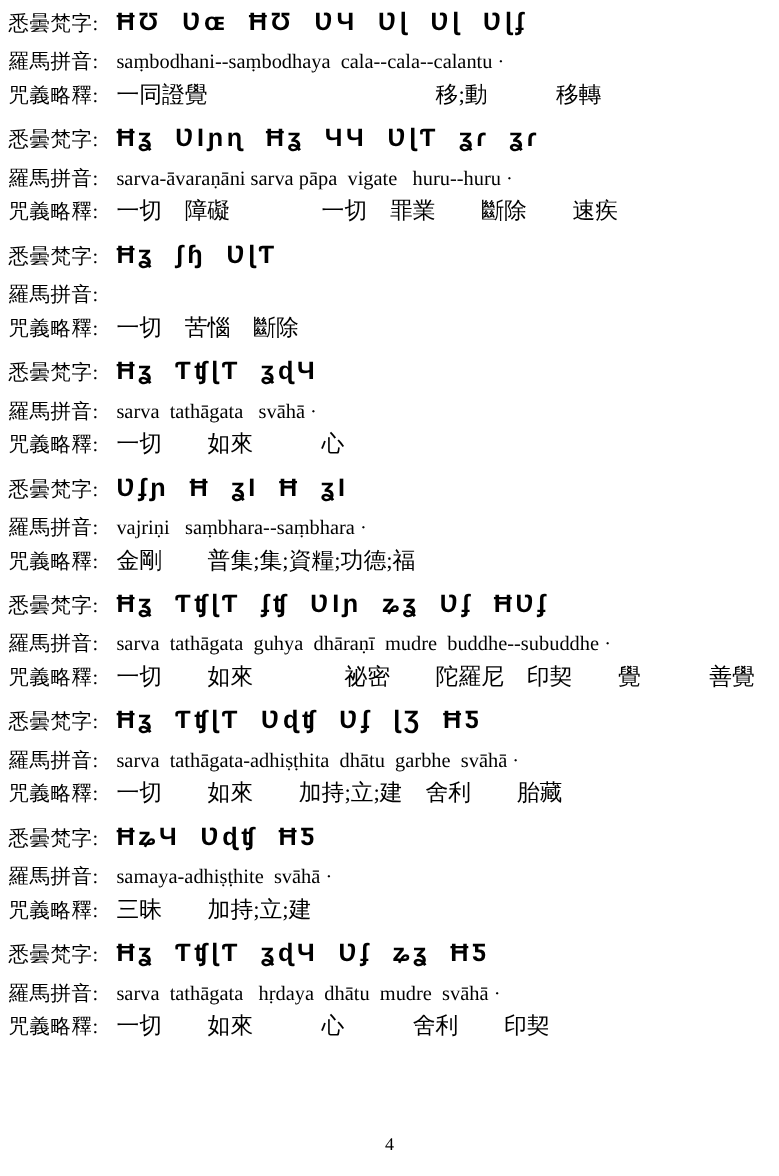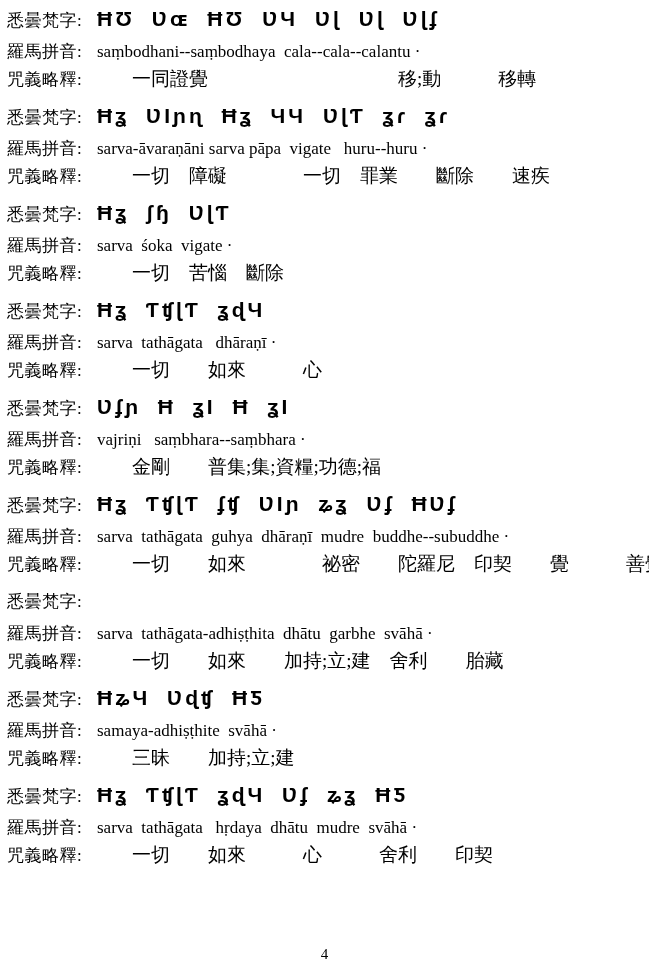--- a/index.html
+++ b/index.html
@@ -5,21 +5,21 @@
   html,body{margin:0;padding:0;background:#ffffff;}
   .page{
     width:649px;height:980px;position:relative;background:#fff;color:#000;
     font-family:"Liberation Serif","DejaVu Serif",serif;
     padding:8px 0 0 7px;box-sizing:border-box;overflow:hidden;
   }
   .block{height:97px;}
   .row{display:flex;align-items:baseline;white-space:pre;}
   .row-siddham{height:32px;}
   .row-roman{height:28px;}
-  .row-gloss{height:37px;gap:35px;}
+  .row-gloss{height:37px;}
   .label{
     flex:0 0 90px;width:90px;font-size:17px;letter-spacing:0.5px;
     font-family:"Liberation Serif","DejaVu Serif",serif;
   }
   .siddham{
     font-family:Liberation Sans, sans-serif;
     font-weight:bold;font-size:21px;letter-spacing:3px;word-spacing:8px;
     line-height:1;
   }
   .roman{font-size:17px;line-height:1;}
@@ -64,36 +64,35 @@
     </div>
   </div>
 
   <div class="block">
     <div class="row row-siddham">
       <span class="label">悉曇梵字:</span>
       <span class="siddham">Ħʓ ʃɧ ƲɭƬ</span>
     </div>
     <div class="row row-roman">
       <span class="label">羅馬拼音:</span>
-      <span class="roman">sarva  śoka  vigate ·</span>
     </div>
     <div class="row row-gloss">
       <span class="label">咒義略釋:</span>
       <span class="gloss">一切　苦惱　斷除</span>
     </div>
   </div>
 
   <div class="block">
     <div class="row row-siddham">
       <span class="label">悉曇梵字:</span>
       <span class="siddham">Ħʓ ƬʧɭƬ ʓɖЧ</span>
     </div>
     <div class="row row-roman">
       <span class="label">羅馬拼音:</span>
-      <span class="roman">sarva  tathāgata   dhāraṇī ·</span>
+      <span class="roman">sarva  tathāgata   svāhā ·</span>
     </div>
     <div class="row row-gloss">
       <span class="label">咒義略釋:</span>
       <span class="gloss">一切　　如來　　　心</span>
     </div>
   </div>
 
   <div class="block">
     <div class="row row-siddham">
       <span class="label">悉曇梵字:</span>
@@ -120,20 +119,21 @@
     </div>
     <div class="row row-gloss">
       <span class="label">咒義略釋:</span>
       <span class="gloss">一切　　如來　　　　祕密　　陀羅尼　印契　　覺　　　善覺</span>
     </div>
   </div>
 
   <div class="block">
     <div class="row row-siddham">
       <span class="label">悉曇梵字:</span>
+      <span class="siddham">Ħʓ ƬʧɭƬ Ʋɖʧ Ʋʄ ɭƷ ĦƼ</span>
     </div>
     <div class="row row-roman">
       <span class="label">羅馬拼音:</span>
       <span class="roman">sarva  tathāgata-adhiṣṭhita  dhātu  garbhe  svāhā ·</span>
     </div>
     <div class="row row-gloss">
       <span class="label">咒義略釋:</span>
       <span class="gloss">一切　　如來　　加持;立;建　舍利　　胎藏</span>
     </div>
   </div>

